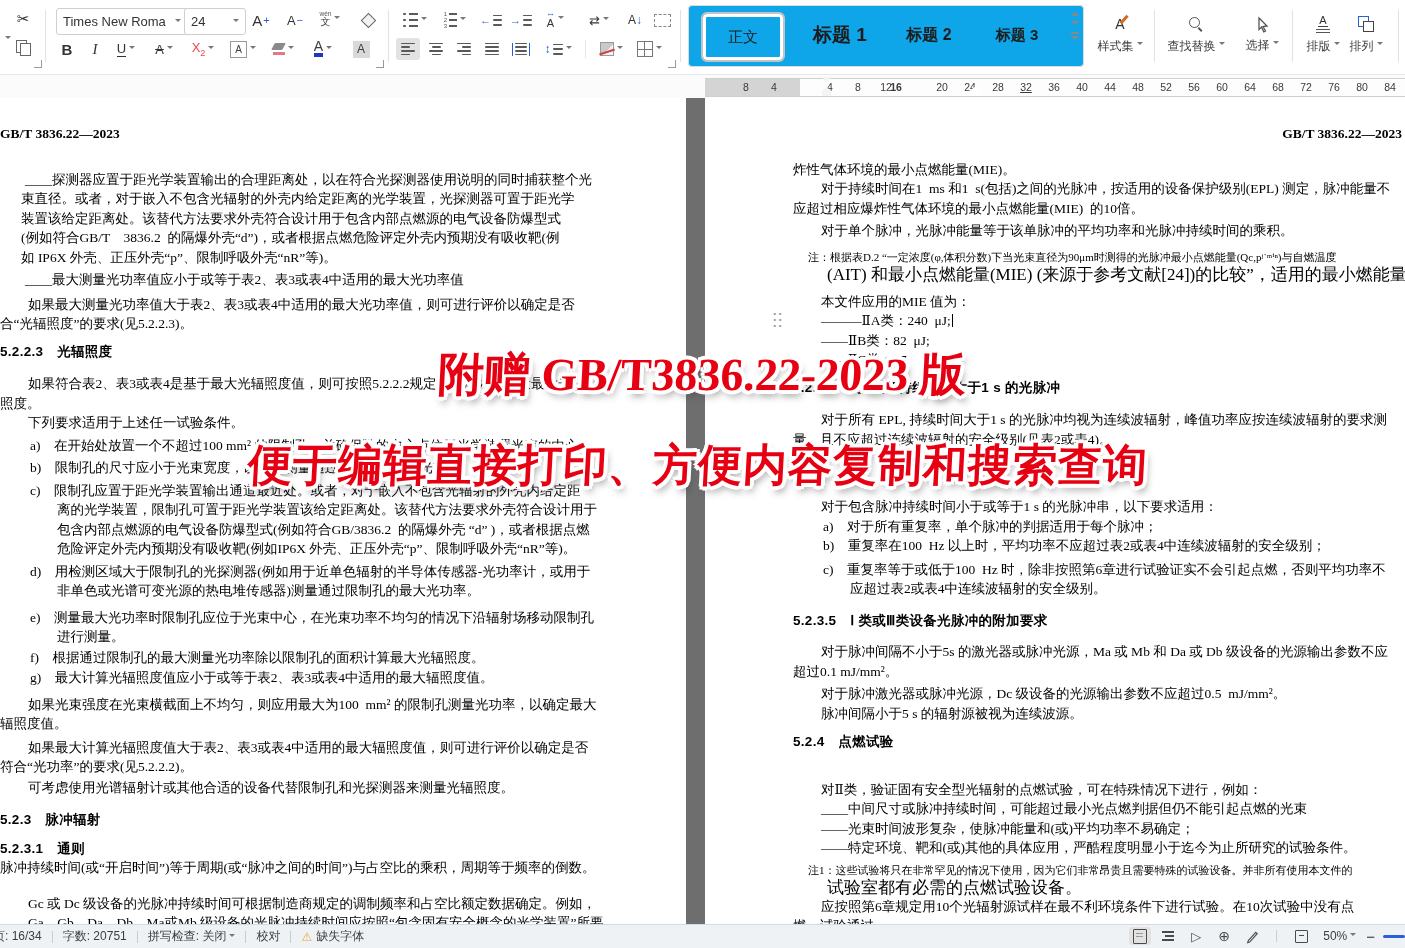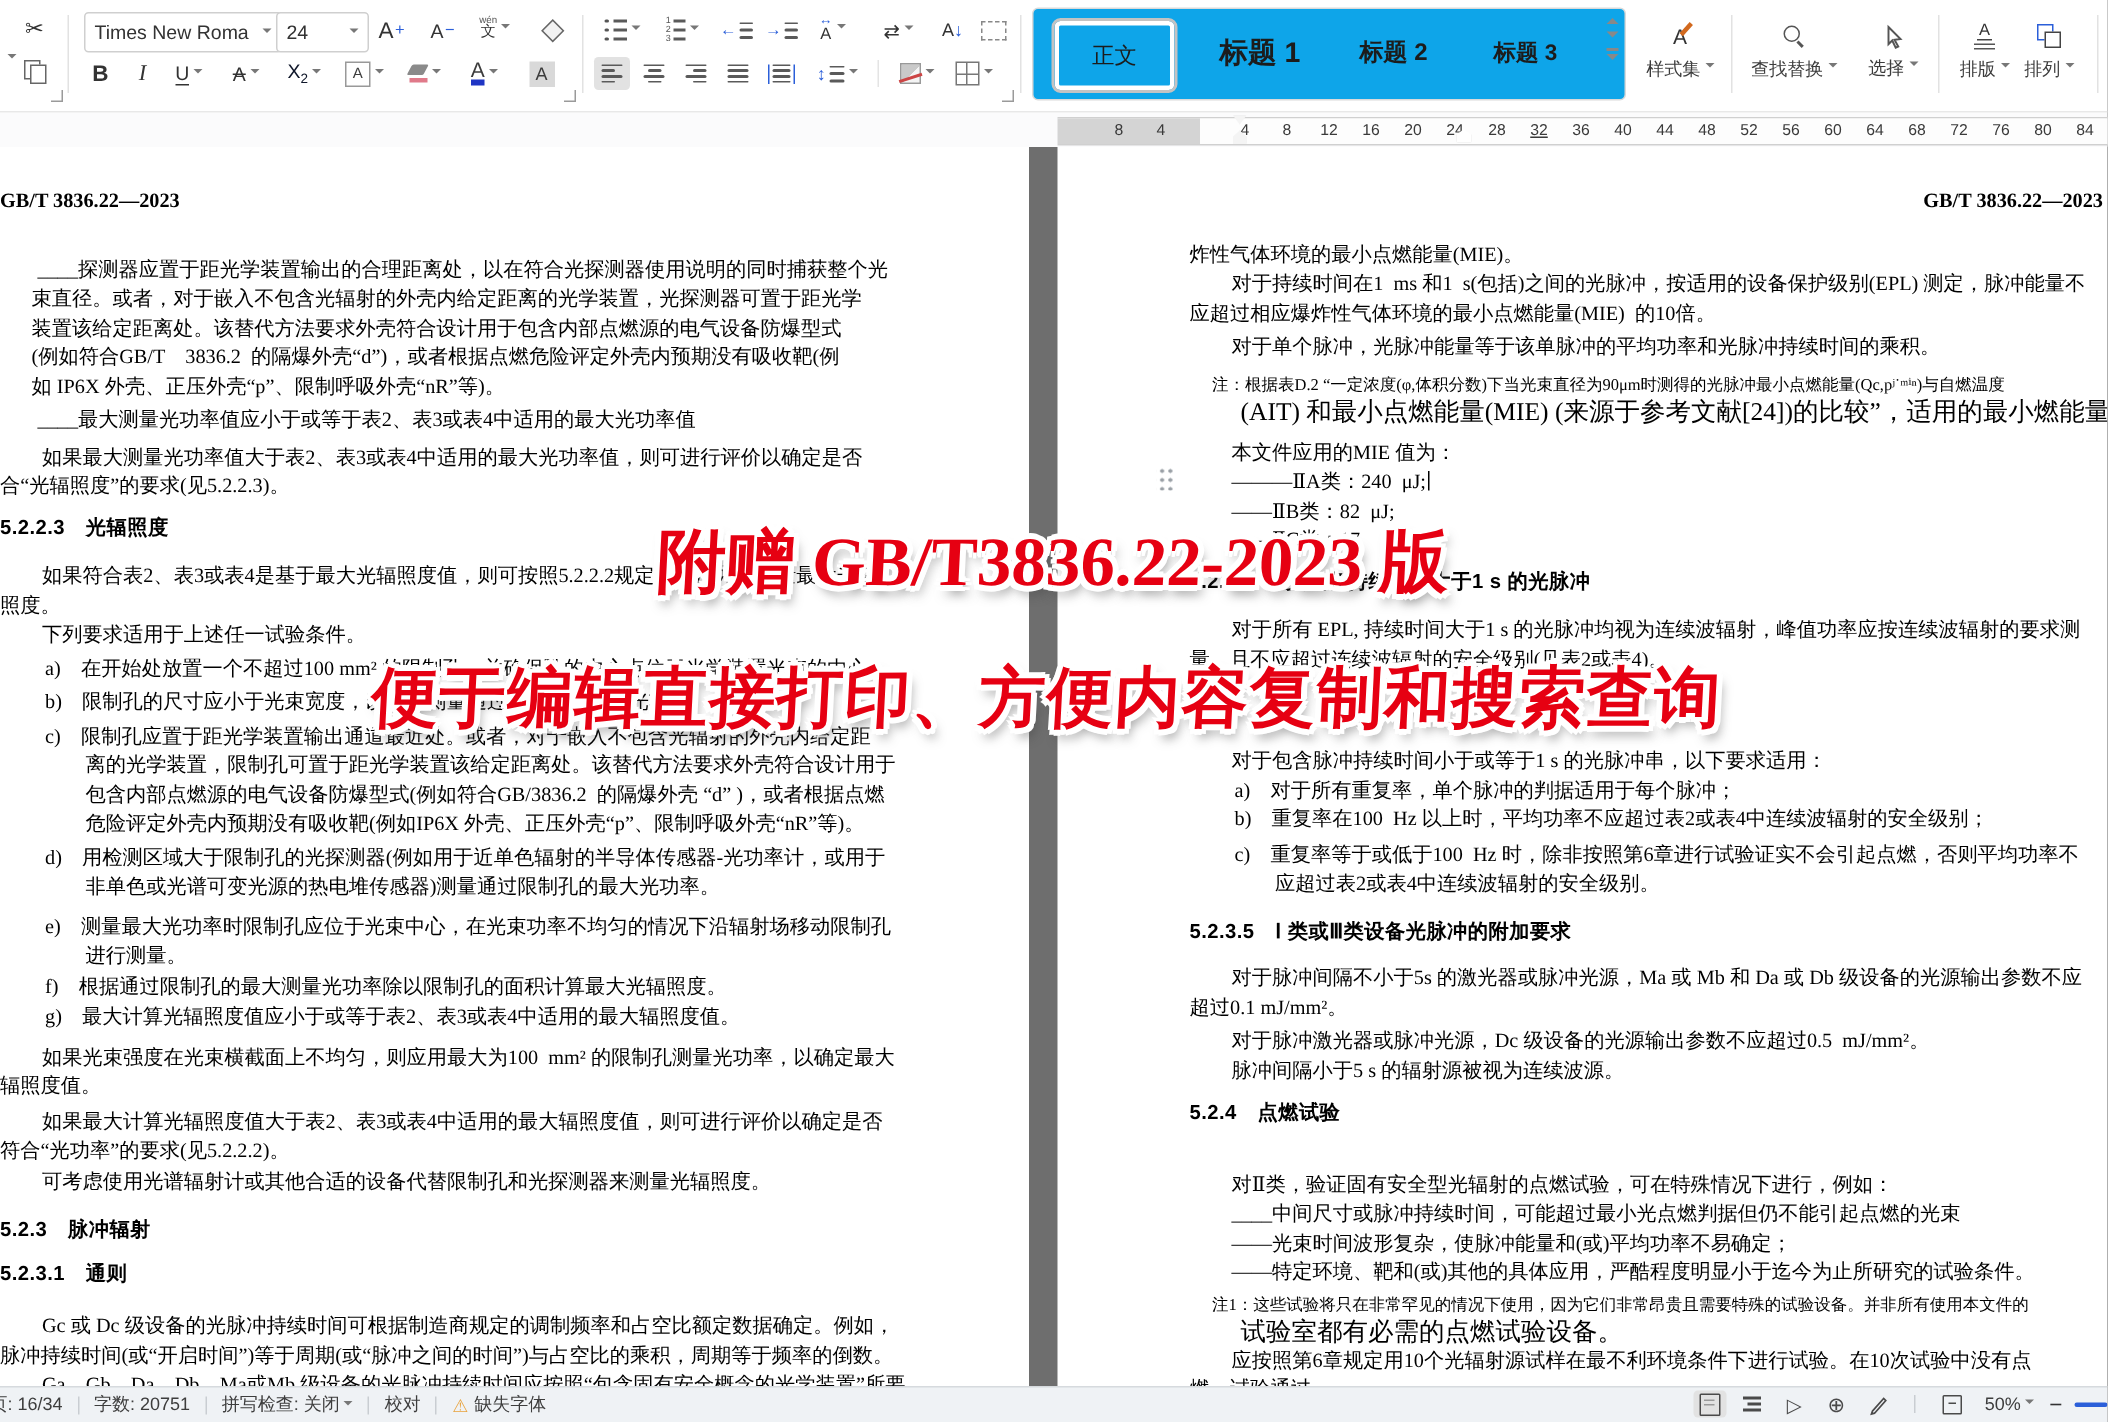--- a/index.html
+++ b/index.html
@@ -175,21 +175,21 @@
   </div>
   <div class="tbtn" style="left:110px;top:38px;width:32px;height:22px">
     <span class="glyph ubar" style="font-size:13px">U</span>
       <span class="crt"></span>
   </div>
   <div class="tbtn" style="left:148px;top:38px;width:32px;height:22px">
     <span class="glyph strike" style="font-size:13px">A</span>
       <span class="crt"></span>
   </div>
   <div class="tbtn" style="left:186px;top:38px;width:34px;height:22px">
-    <span style="font-size:13px;color:#0f172a">
+    <span style="font-size:13px;color:#ef4444">
       <span>X</span><sub style="font-size:9px">2</sub>
     </span>
       <span class="crt"></span>
   </div>
   <div class="tbtn" style="left:226px;top:38px;width:34px;height:22px">
     <span class="boxa">
         <span>A</span>
       </span>
       <span class="crt"></span>
   </div>
@@ -411,21 +411,21 @@
 <div class="ruler-row">
   <div class="ruler-bar">
     <div class="ruler-gray">
       <span class="rnum" style="left:41px">8</span>
       <span class="rnum" style="left:69px">4</span>
     </div>
     <div class="ruler-white">
         <span class="rnum" style="left: 30px;">4</span>
         <span class="rnum" style="left: 58px;">8</span>
         <span class="rnum" style="left: 86px;">12</span>
-        <span class="rnum" style="left: 114px;">16</span>
+        <span class="rnum" style="left: 96px; font-weight: bold;">16</span>
         <span class="rnum" style="left: 142px;">20</span>
         <span class="rnum" style="left: 170px;">24</span>
         <span class="rnum" style="left: 198px;">28</span>
         <span class="rnum" style="left: 226px; text-decoration: underline;">32</span>
         <span class="rnum" style="left: 254px;">36</span>
         <span class="rnum" style="left: 282px;">40</span>
         <span class="rnum" style="left: 310px;">44</span>
         <span class="rnum" style="left: 338px;">48</span>
         <span class="rnum" style="left: 366px;">52</span>
         <span class="rnum" style="left: 394px;">56</span>
@@ -472,22 +472,22 @@
           <div class="ln p57">进行测量。</div>
           <div class="ln li g1">f)　根据通过限制孔的最大测量光功率除以限制孔的面积计算最大光辐照度。</div>
           <div class="ln li g1">g)　最大计算光辐照度值应小于或等于表2、表3或表4中适用的最大辐照度值。</div>
           <div class="ln ind g7">如果光束强度在光束横截面上不均匀，则应用最大为100  mm² 的限制孔测量光功率，以确定最大</div>
           <div class="ln ">辐照度值。</div>
           <div class="ln ind g4">如果最大计算光辐照度值大于表2、表3或表4中适用的最大辐照度值，则可进行评价以确定是否</div>
           <div class="ln ">符合“光功率”的要求(见5.2.2.2)。</div>
           <div class="ln ind g1">可考虑使用光谱辐射计或其他合适的设备代替限制孔和光探测器来测量光辐照度。</div>
           <div class="ln h g13">5.2.3　脉冲辐射</div>
           <div class="ln h g9">5.2.3.1　通则</div>
+          <div class="ln ">脉冲持续时间(或“开启时间”)等于周期(或“脉冲之间的时间”)与占空比的乘积，周期等于频率的倒数。</div>
           <div class="ln ind g16">Gc 或 Dc 级设备的光脉冲持续时间可根据制造商规定的调制频率和占空比额定数据确定。例如，</div>
-          <div class="ln ">脉冲持续时间(或“开启时间”)等于周期(或“脉冲之间的时间”)与占空比的乘积，周期等于频率的倒数。</div>
           <div class="ln ind">Ga、Gb、Da、Db、Ma或Mb 级设备的光脉冲持续时间应按照“包含固有安全概念的光学装置”所要</div>
         </div>
     </div>
   </div>
   <div class="page page-right">
     <div class="content">
       <div class="page-hdr r">GB/T  3836.22—2023</div>
       <div>
           <div class="ln g16">炸性气体环境的最小点燃能量(MIE)。</div>
           <div class="ln ind">对于持续时间在1  ms 和1  s(包括)之间的光脉冲，按适用的设备保护级别(EPL) 测定，脉冲能量不</div>

